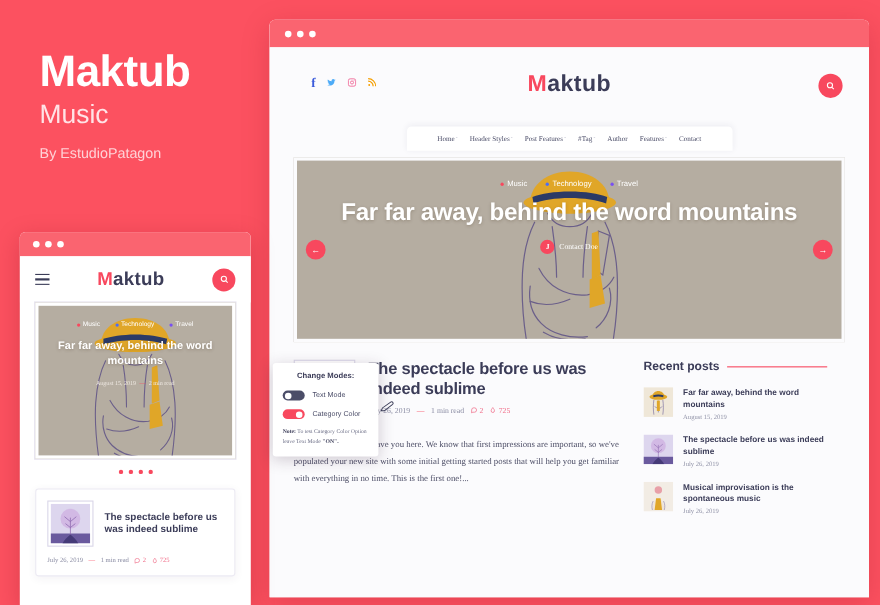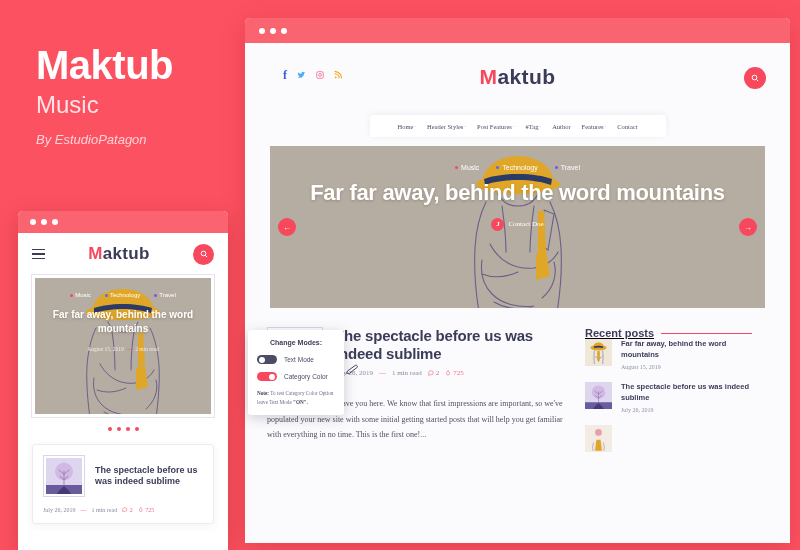--- a/index.html
+++ b/index.html
@@ -14,21 +14,21 @@
   .promo { position: absolute; left: 36px; top: 44px; width: 200px; }
   .promo-title {
     font-size: 40px; font-weight: bold; color: #ffffff;
     letter-spacing: -0.5px; line-height: 1.05;
   }
   .promo-sub {
     font-size: 24px; color: #ffe3e6; font-weight: 300;
     margin-top: 6px; line-height: 1.1;
   }
   .promo-by {
-    font-size: 13px; color: #ffd2d7; margin-top: 14px; font-weight: 400; font-style: italic;
+    font-size: 13px; color: #ffd2d7; margin-top: 14px; font-weight: 400;
   }
 
   
   .desktop {
     position: absolute; left: 245px; top: 18px;
     width: 545px; height: 525px;
     background: #ffffff;
     border-radius: 5px 5px 0 0;
     overflow: hidden;
     box-shadow: 0 6px 26px rgba(120,0,20,0.18);
@@ -154,21 +154,21 @@
   }
   .post-meta .dash { color: #f8485e; }
   .mi { display: inline-flex; align-items: center; gap: 2px; color: #f06a86; }
   .post-body {
     margin-top: 13px; font-size: 8px; line-height: 1.95;
     color: #4f5068; font-family: "Liberation Serif", serif;
     text-align: left;
   }
 
   .side-title-row {
-    display: flex; align-items: center; gap: 7px;  text-decoration: underline;
+    display: flex; align-items: center; gap: 7px; margin-bottom: 13px;
   }
   .side-title { font-size: 11px; font-weight: bold; color: #3b3c58; white-space: nowrap; }
   .side-rule { flex: 1; height: 1px; background: #f8485e; }
   .rp { display: flex; gap: 9px; margin-bottom: 12px; }
   .rp-thumb { width: 27px; height: 27px; flex: 0 0 27px; }
   .rp-title { font-size: 7.5px; font-weight: bold; color: #3b3c58; line-height: 1.45; }
   .rp-date { font-size: 6px; color: #9193a8; margin-top: 3px; font-family: "Liberation Serif", serif; }
 
   
   .mobile {
@@ -441,20 +441,24 @@
             <svg viewBox="0 0 40 40" width="100%" height="100%">
                 <rect width="40" height="40" fill="#f2ece4"></rect>
                 <circle cx="20" cy="11" r="5" fill="#e8a0a8"></circle>
                 <path d="M12 38c0-9 4-16 8-16s8 7 8 16z" fill="#f0e4d6"></path>
                 <path d="M17 22h6l2 16h-10z" fill="#e0a628"></path>
                 <g stroke="#8a7fa8" stroke-width="0.8" fill="none">
                   <path d="M13 26c-2 4-2 8-1 12M27 26c2 4 2 8 1 12"></path>
                 </g>
               </svg>
           </div>
+          <div style="flex:1">
+            <div class="rp-title">Musical improvisation is the spontaneous music</div>
+            <div class="rp-date">July 26, 2019</div>
+          </div>
         </div>
       </div>
     </div>
   </div>
 </div>
 
 <div class="mobile">
   <div class="m-bar">
     <span class="dot"></span>
     <span class="dot"></span>

